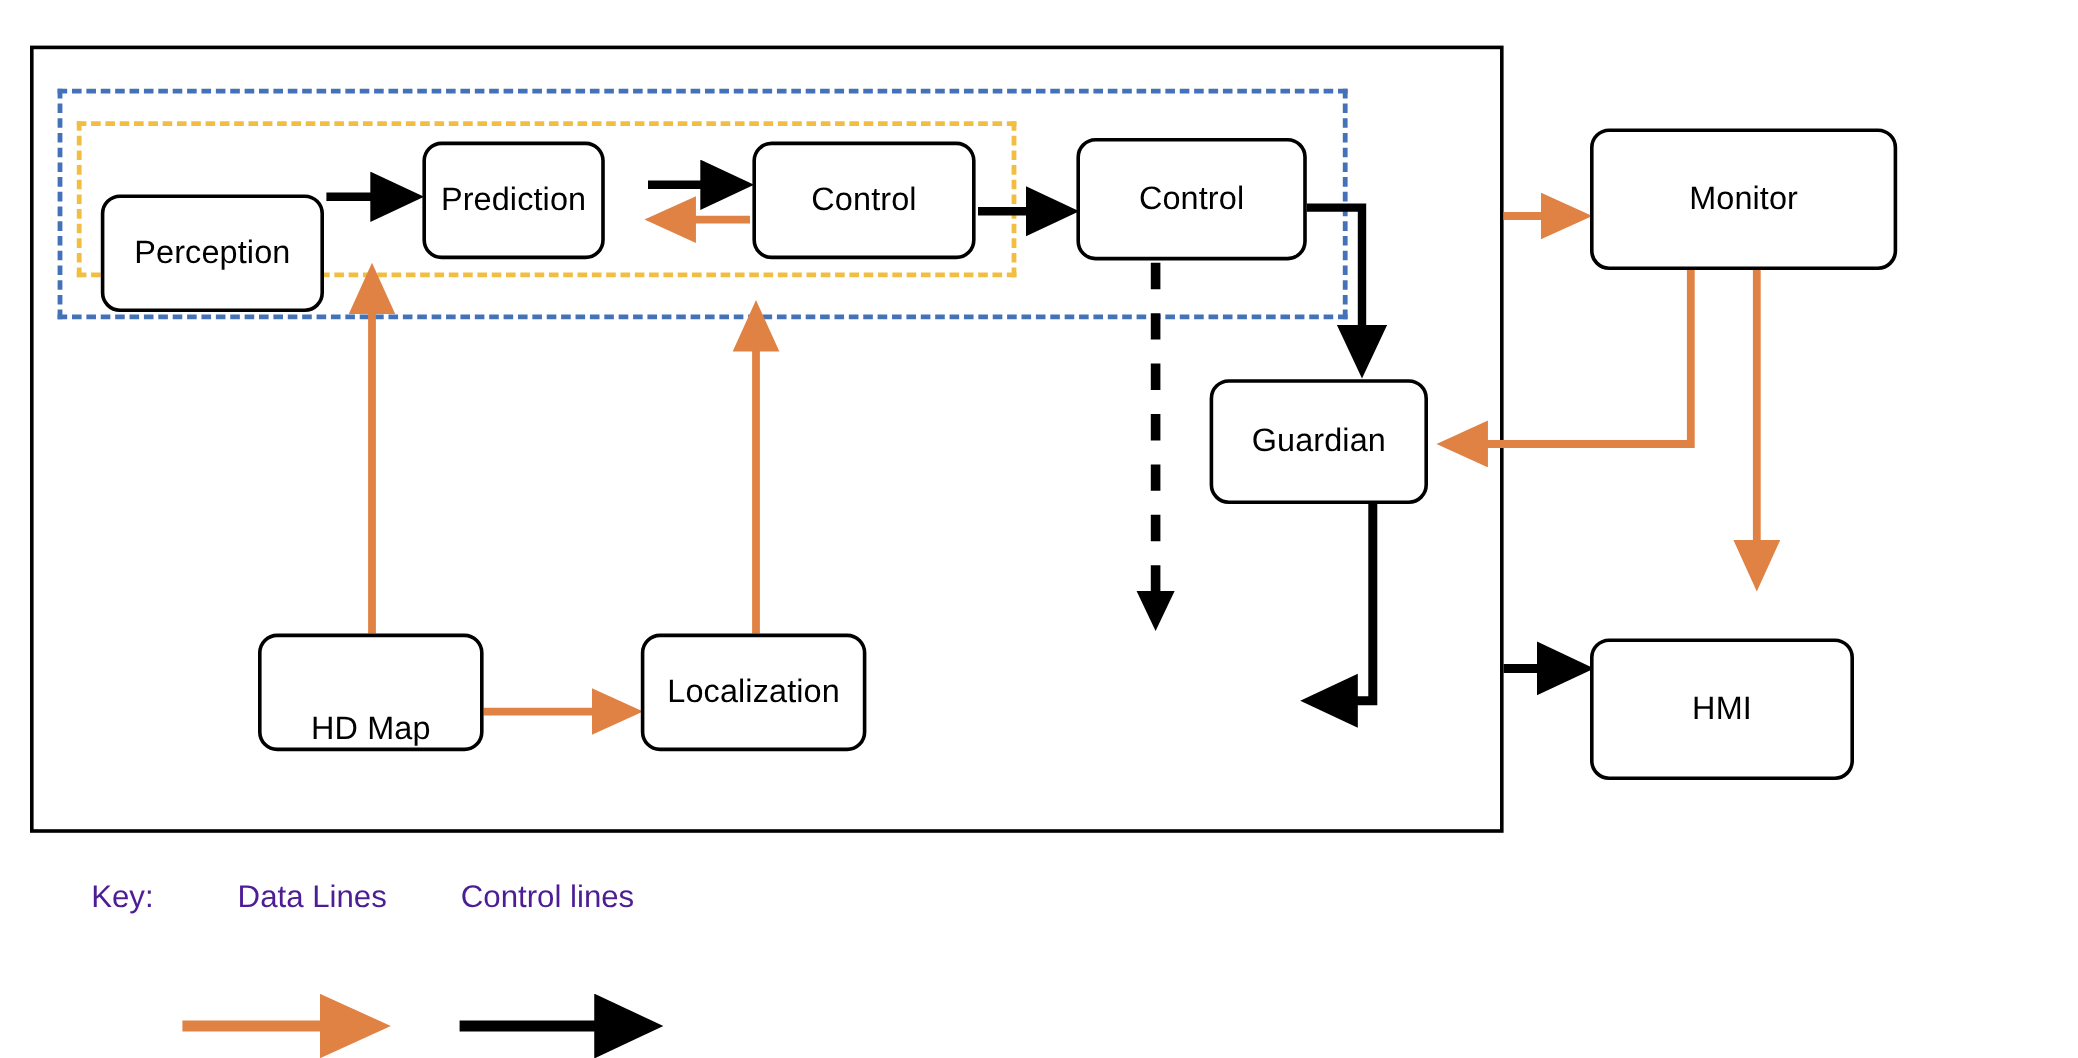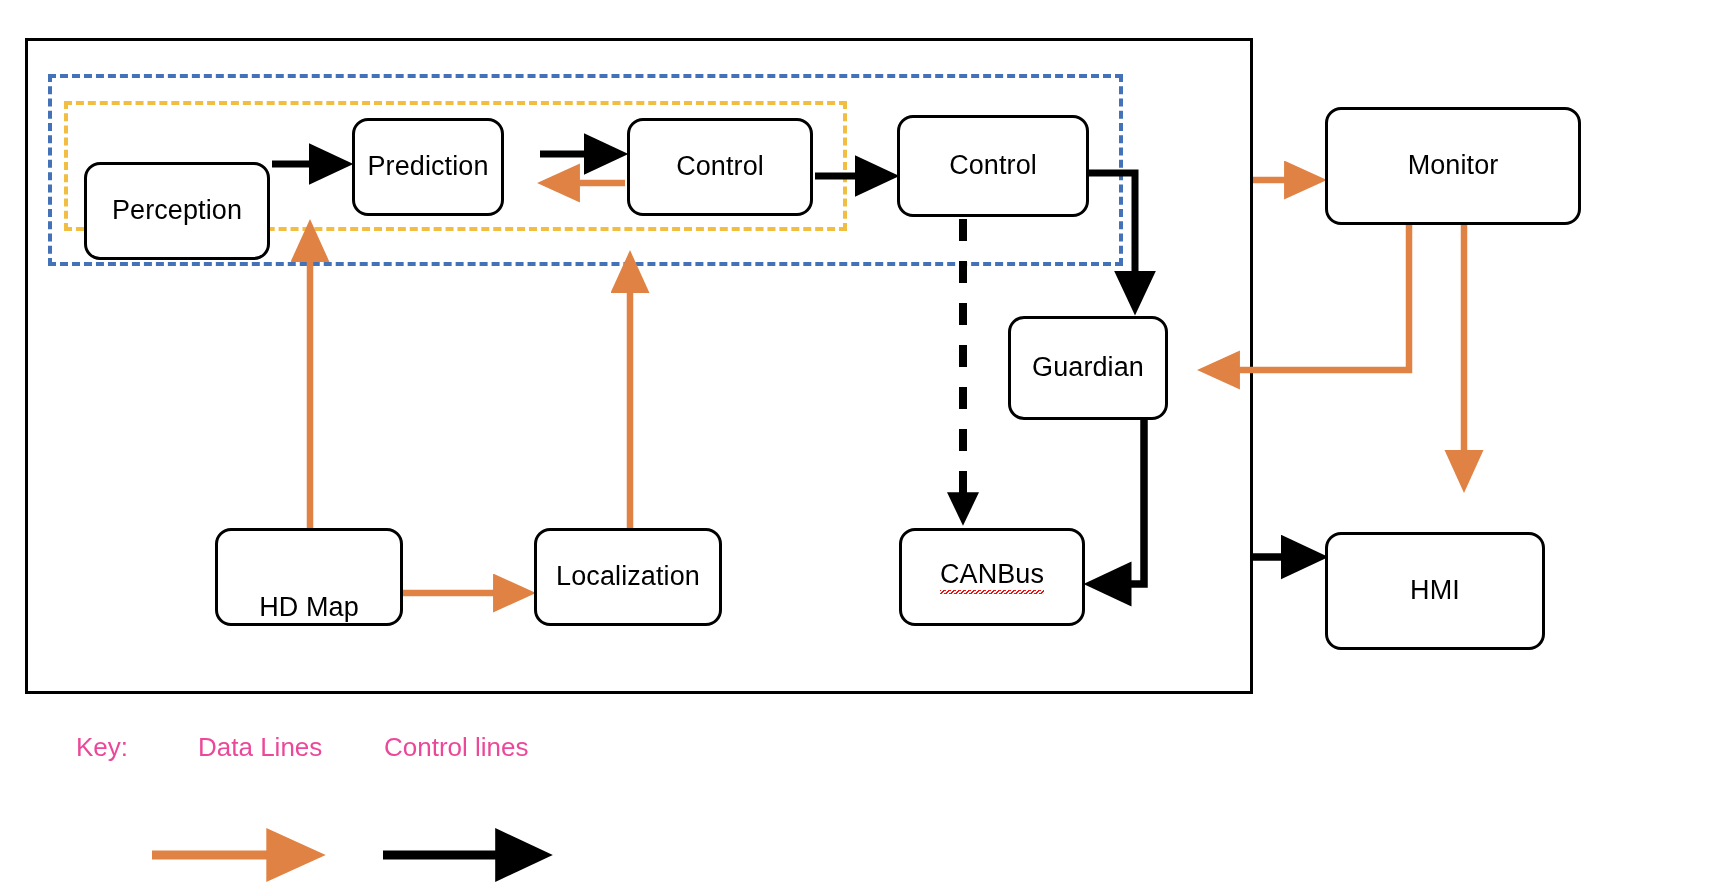--- a/index.html
+++ b/index.html
@@ -69,21 +69,21 @@
     background-repeat: repeat-x;
     background-size: 5px 4px;
     background-position: left bottom;
     padding-bottom: 5px;
   }
   
   .key-area { position: absolute; }
   .key-text {
     position: absolute;
     font-size: 26px;
-    color: #ec4899;
+    color: #4c1d95;
     white-space: nowrap;
   }
 </style>
 </head>
 <body>
 
 <div id="stage">
 
   <div class="outer-frame" style="left:25px; top:38px; width:1228px; height:656px;"></div>
 
@@ -177,35 +177,32 @@
   </div>
 
   <div class="node" style="left:627px; top:118px; width:186px; height:98px;">
     <span class="node-label">Control</span>
   </div>
 
   <div class="node" style="left:897px; top:115px; width:192px; height:102px;">
     <span class="node-label">Control</span>
   </div>
 
-  <div class="node" style="left:1008px; top:316px; width:160px; height:104px;">
+  <div class="node" style="left:1008px; top:316px; width:182px; height:104px;">
     <span class="node-label">Guardian</span>
   </div>
 
   <div class="node" style="left:215px; top:528px; width:188px; height:98px;align-items:flex-end;">
     <span class="node-label">HD Map</span>
   </div>
 
   <div class="node" style="left:534px; top:528px; width:188px; height:98px;">
     <span class="node-label">Localization</span>
   </div>
 
-  <div class="node" style="left:899px; top:528px; width:186px; height:98px;">
-    <span class="node-label misspelled">CANBus</span>
-  </div>
 
   <div class="node" style="left:1325px; top:107px; width:256px; height:118px;">
     <span class="node-label">Monitor</span>
   </div>
 
   <div class="node" style="left:1325px; top:491px; width:220px; height:118px;margin-top:41px;">
     <span class="node-label">HMI</span>
   </div>
 
   <div class="key-area" style="left:0; top:0; width:1732px; height:882px;">

